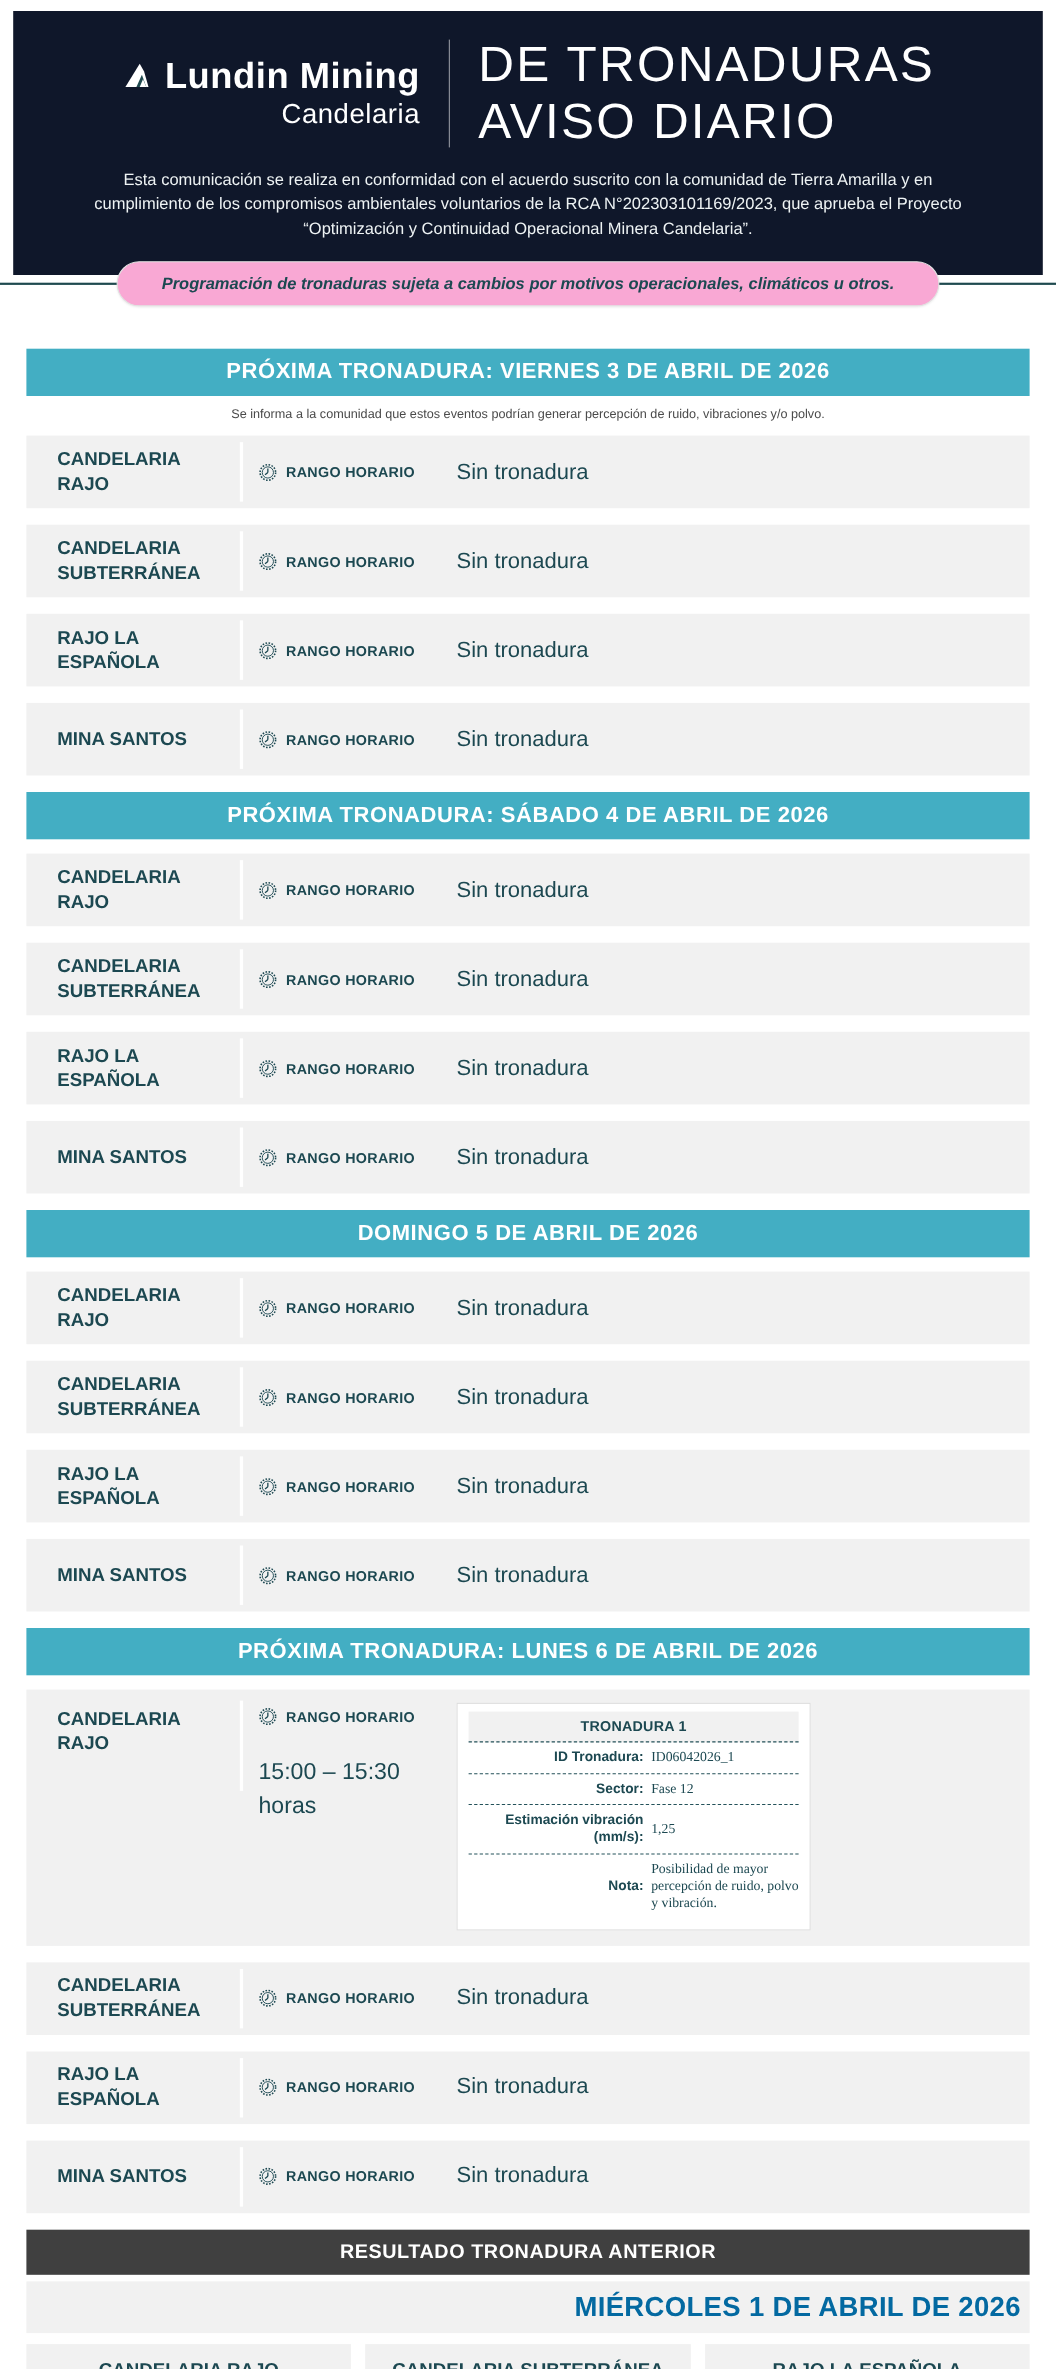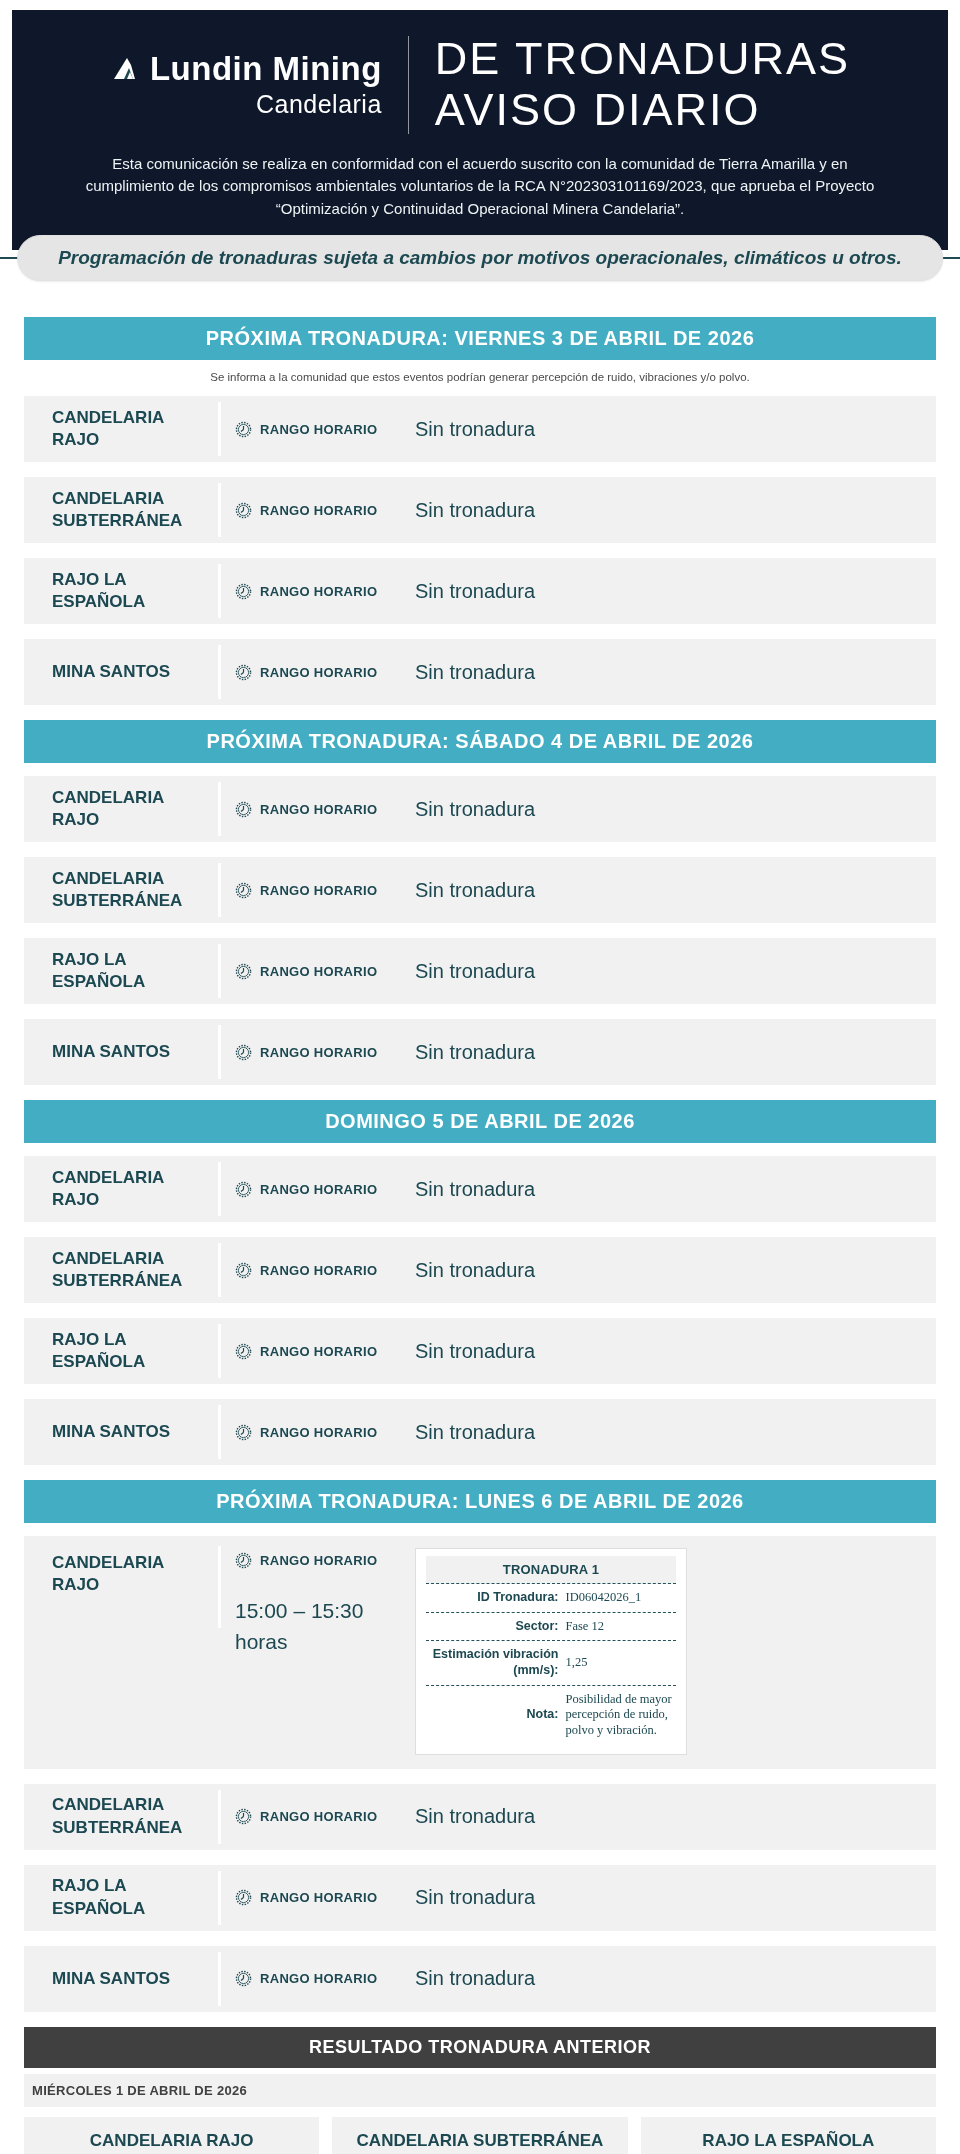--- a/index.html
+++ b/index.html
@@ -24,23 +24,23 @@
   .brand-sub { font-size:25px; font-weight:400; margin-top:2px; letter-spacing:0.5px; }
   .v-divider { width:1px; align-self:stretch; background:rgba(255,255,255,0.55); margin:2px 0; }
   .main-title { font-size:45px; font-weight:400; letter-spacing:2px; line-height:1.13; }
   .disclaimer {
     margin:17px auto 0; max-width:790px; text-align:center;
     font-size:15px; line-height:1.5; color:#eef3f4; font-weight:400;
   }
   .rule { position:relative; height:2px; background:#1F4A4F; margin-top:7px; }
   .pill {
     position:absolute; left:50%; top:50%; transform:translate(-50%,-50%);
-    background:#e5e5e5; border:1px solid #e2e2e2; border-radius:24px;
+    background:#f9a8d4; border:1px solid #e2e2e2; border-radius:24px;
     padding:11px 40px; white-space:nowrap;
-    font-size:19px; font-weight:700; font-style:italic; color:#1C4851;
+    font-size:15px; font-weight:700; font-style:italic; color:#1C4851;
     box-shadow:0 1px 2px rgba(0,0,0,0.08);
   }
 
   
   .content { margin:0 24px; padding-top:50px; }
   .teal-bar {
     background:#43AEC3; color:#ffffff; text-align:center;
     font-size:20px; font-weight:600; letter-spacing:0.5px;
     padding:10px 8px; margin-top:8px;
   }
@@ -65,42 +65,42 @@
   .site-row.tall .mid-cell { padding-top:16px; }
   .rango { display:flex; align-items:center; gap:8px; }
   .rango-label { font-size:13px; font-weight:700; letter-spacing:0.3px; color:#1C4851; }
   .clock { width:17px; height:17px; flex:0 0 17px; }
   .time-range { font-size:21px; line-height:1.45; margin-top:27px; color:#1C4851; }
   .status-text { font-size:20px; font-weight:400; color:#1C4851; }
 
   
   .blast-card {
     background:#ffffff; border:1px solid #dedede;
-    width:272px; margin-top:12px; padding:7px 10px 9px;
+    width:322px; margin-top:12px; padding:7px 10px 9px;
   }
   .blast-card .card-title {
     background:#f1f1f1; text-align:center; font-size:13px; font-weight:700;
     padding:6px 4px; letter-spacing:0.2px;
   }
   .field-row { display:grid; grid-template-columns:53% 47%; column-gap:7px; padding:6px 0; align-items:center; }
   .field-label { text-align:right; font-weight:700; font-size:12.5px; line-height:1.25; }
   .field-value { text-align:left; font-size:12.5px; line-height:1.25;font-family:Liberation Serif, serif; }
   .dashed .field-row { border-bottom:1px dashed #24525A; }
   .dashed .field-row:last-child { border-bottom:none; }
   .dashed .card-title { border-bottom:1px dashed #24525A; }
 
   
   .result-bar {
     background:#404040; color:#ffffff; text-align:center;
     font-size:18px; font-weight:600; letter-spacing:0.5px;
     padding:10px 8px; margin-top:0;
   }
   .result-date {
-    background:#F1F1F1; text-align:left; font-size:13px; font-weight:600;
-    color:#404040; padding:9px 8px; margin-top:6px; letter-spacing:0.3px;
+    background:#F1F1F1; text-align:right; font-size:25px; font-weight:600;
+    color:#0369a1; padding:9px 8px; margin-top:6px; letter-spacing:0.3px;
   }
   .result-cols { display:flex; gap:13px; margin-top:10px; align-items:stretch; }
   .result-col { flex:1 1 0; background:#F1F1F1; padding:14px 0 18px; }
   .result-col-title { text-align:center; font-size:17px; font-weight:700; color:#1C4851; }
 </style>
 </head>
 <body>
 
 <div class="top-wrap">
   <div class="dark-header">

